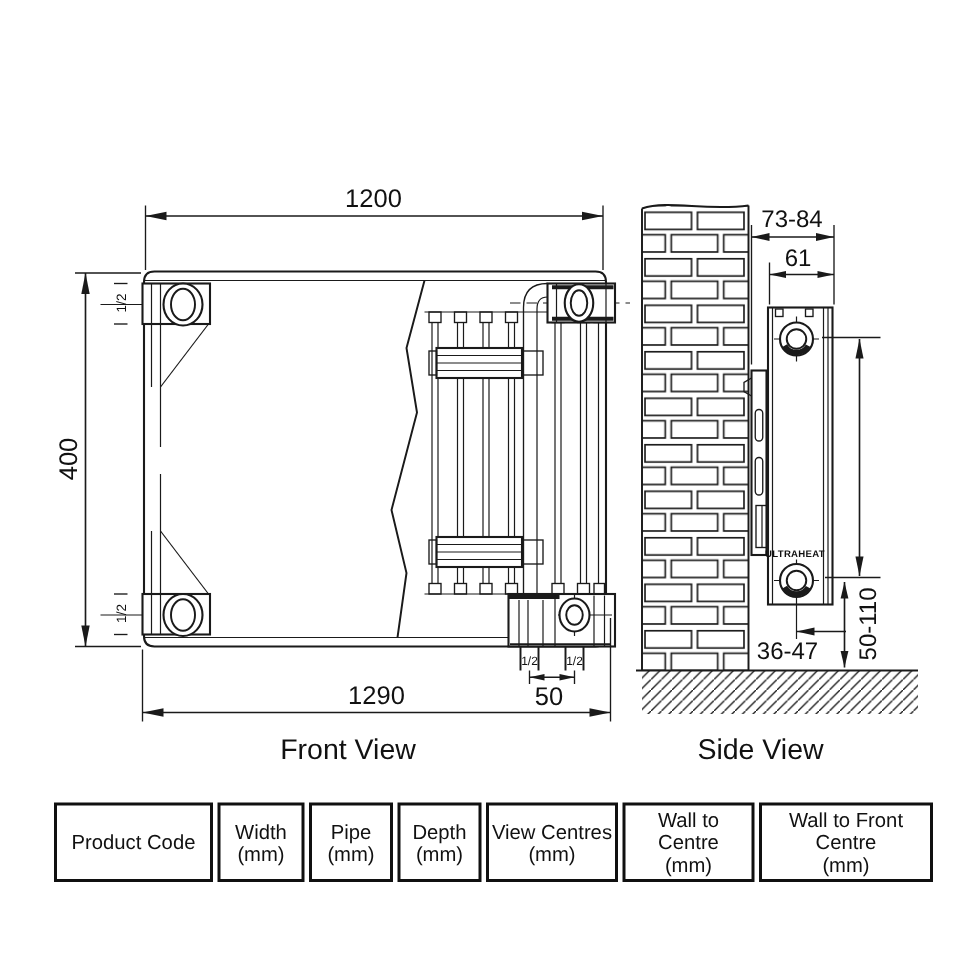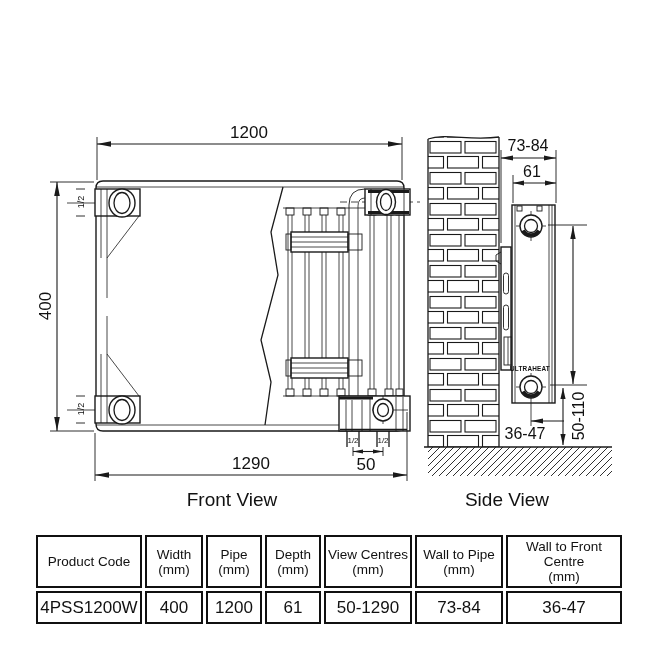--- a/index.html
+++ b/index.html
@@ -327,33 +327,24 @@
     </td>
     <td class="hdr" style="width:50px">
       <div>Depth</div>
       <div>(mm)</div>
     </td>
     <td class="hdr" style="width:82px">
       <div>View Centres</div>
       <div>(mm)</div>
     </td>
     <td class="hdr" style="width:82px">
-      <div>Wall to Pipe</div>
+      <div>Wall to Centre</div>
       <div>(mm)</div>
     </td>
     <td class="hdr" style="width:110px">
       <div>Wall to Front Centre</div>
       <div>(mm)</div>
     </td>
-  </tr>
-  <tr>
-    <td class="val">4PSS1200W</td>
-    <td class="val">400</td>
-    <td class="val">1200</td>
-    <td class="val">61</td>
-    <td class="val">50-1290</td>
-    <td class="val">73-84</td>
-    <td class="val">36-47</td>
   </tr>
 </tbody>
     </table>
 
 </div>
 
 </body></html>

